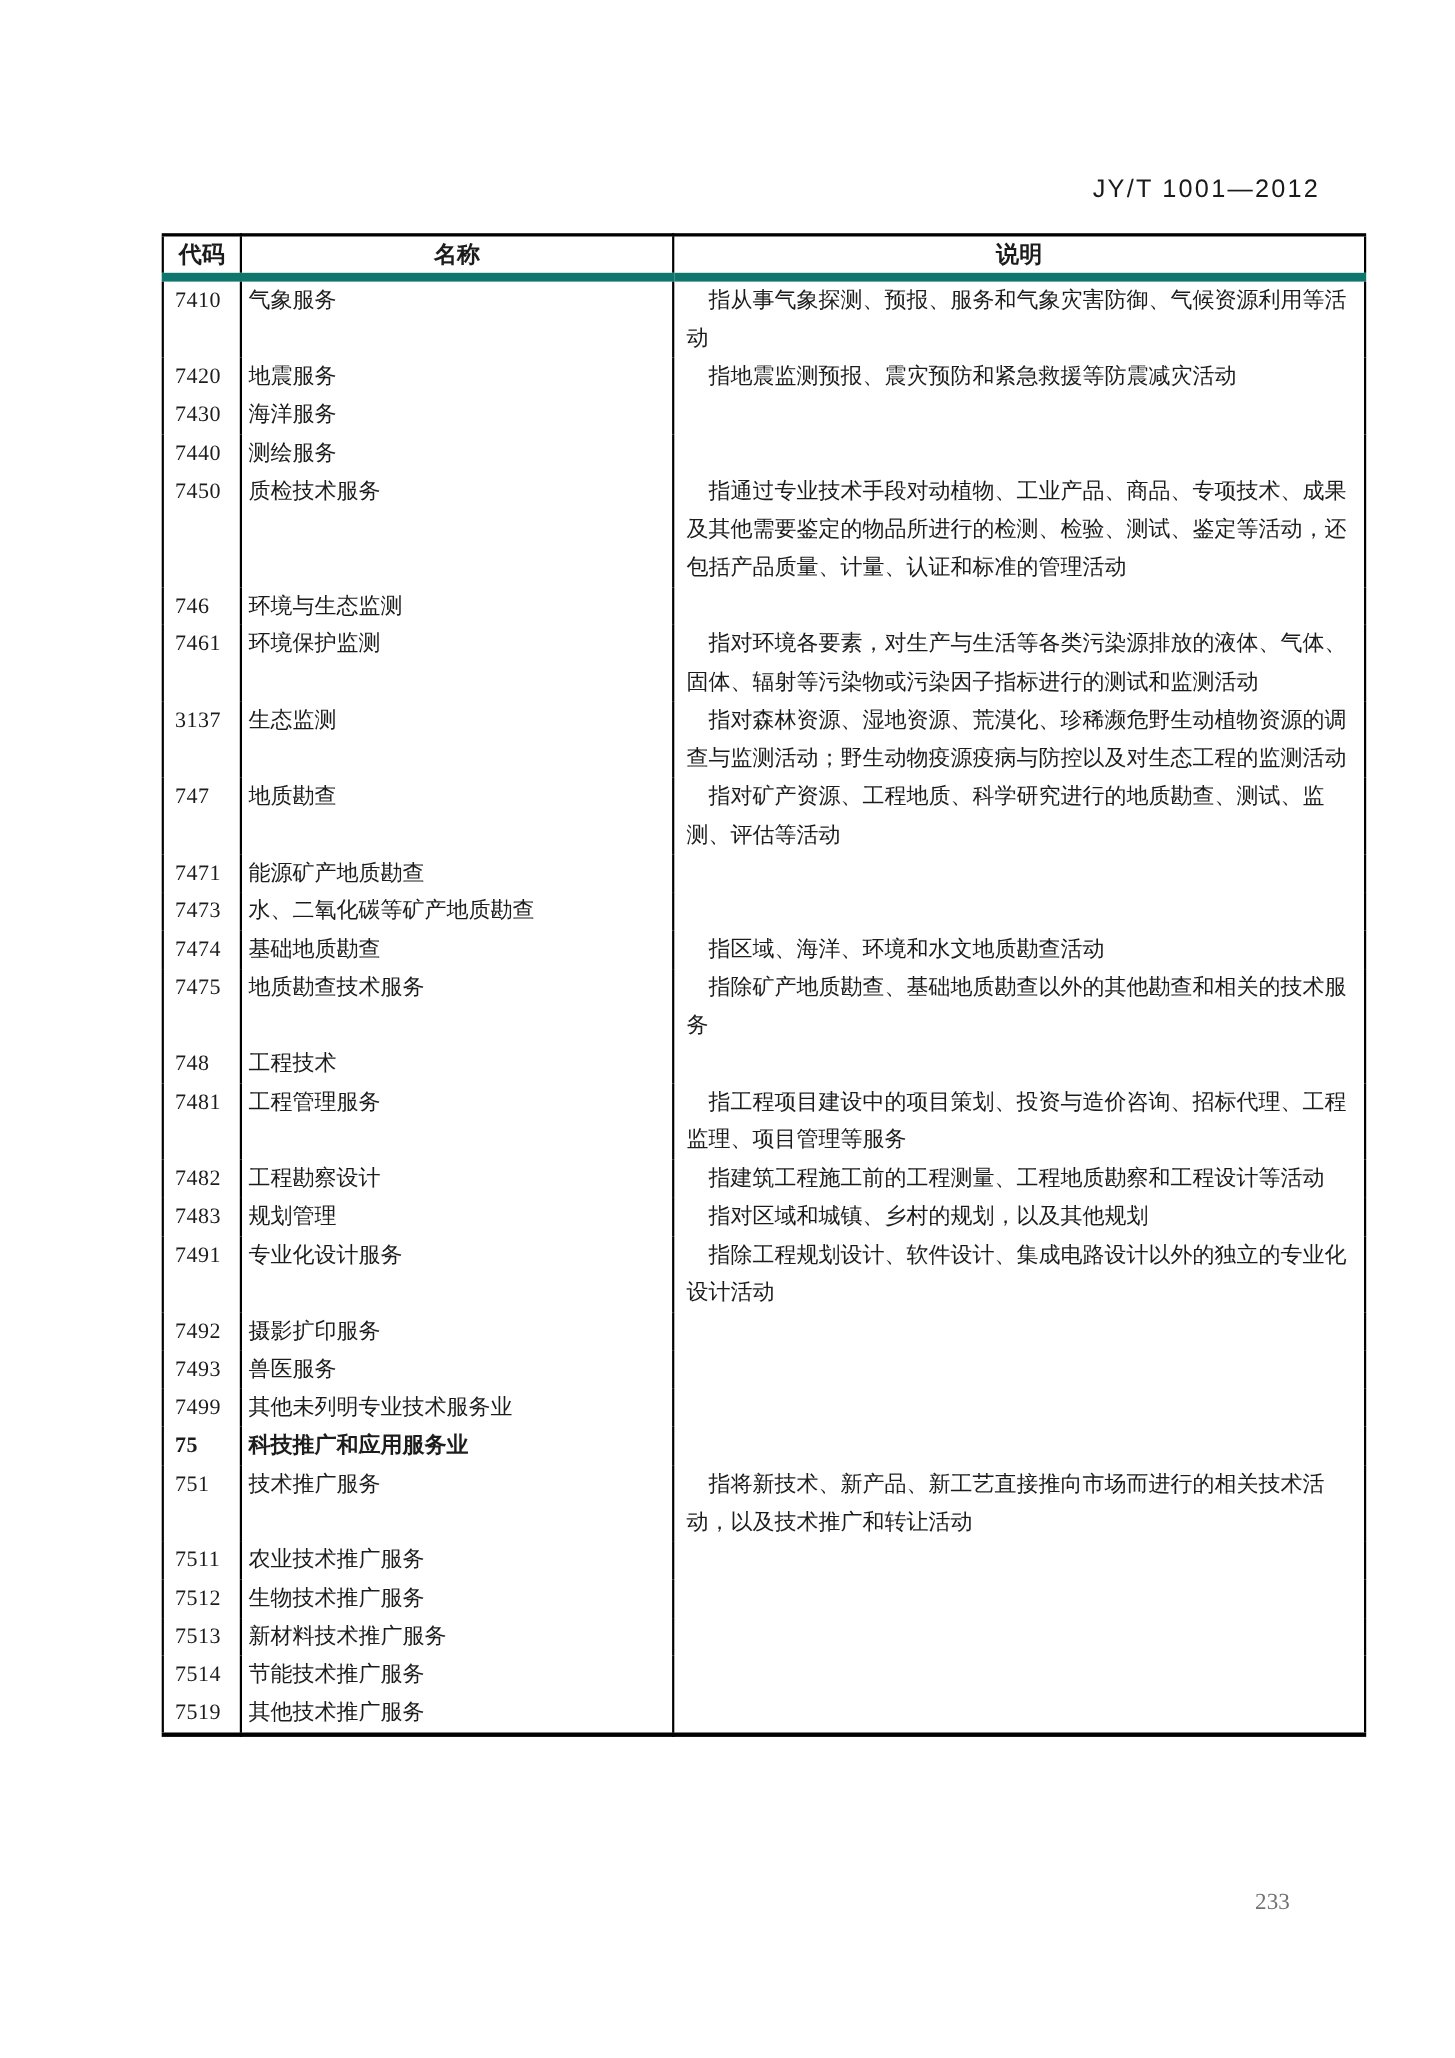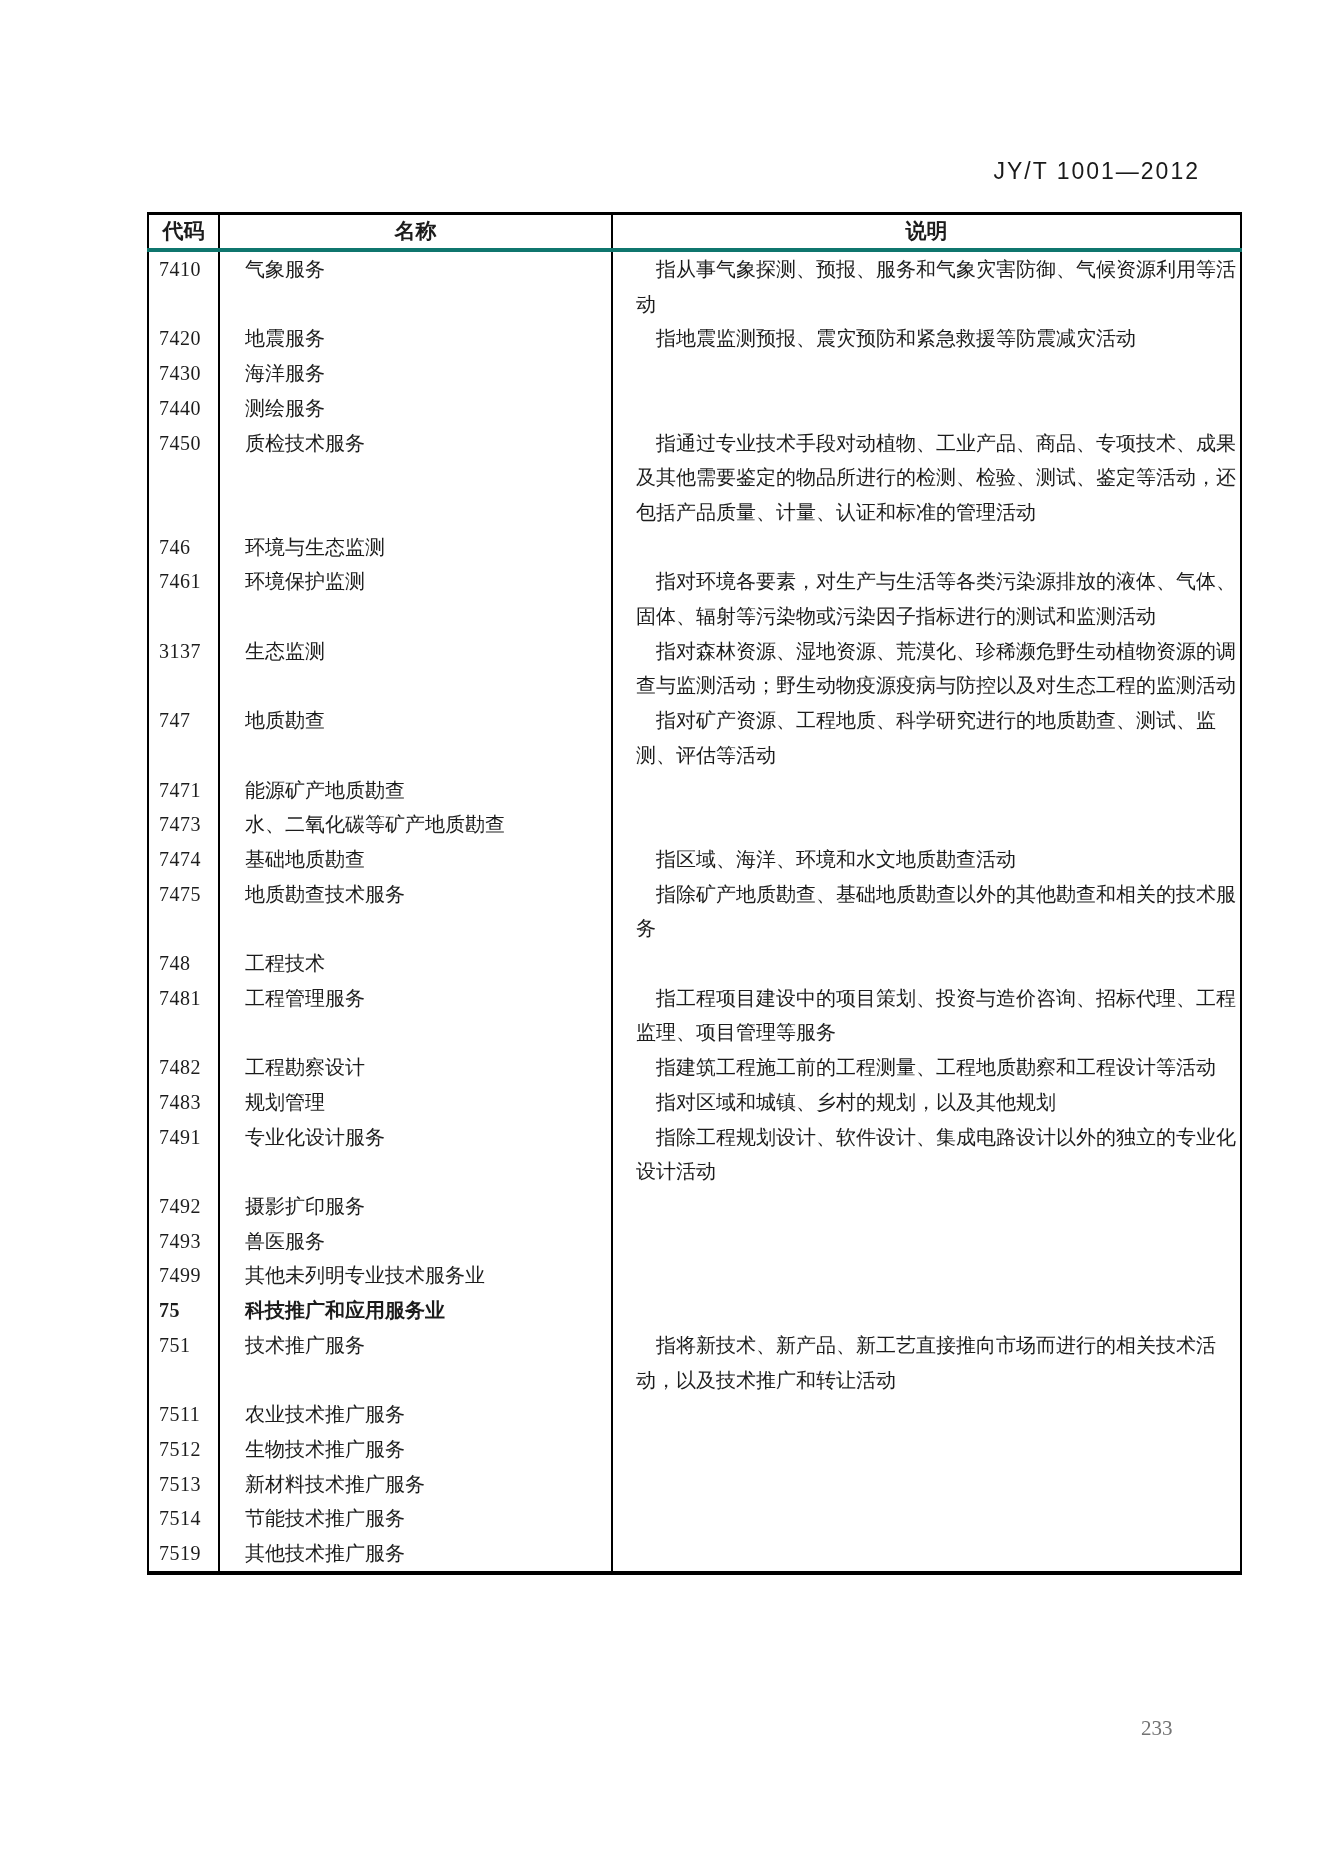--- a/index.html
+++ b/index.html
@@ -41,21 +41,21 @@
     border-bottom: 4px solid #000;
     border-left: 2px solid #000;
     border-right: 2px solid #000;
     font-size: 20px;
     line-height: 34.7px;
   }
   .classification-table col.col-code { width: 71px; }
   .classification-table col.col-name { width: 393px; }
   .classification-table col.col-desc { width: 629px; }
   .classification-table th {
-    border-bottom: 4px solid #0f766e;
+    border-bottom: 8px solid #0f766e;
     font-size: 21px;
     font-weight: bold;
     text-align: center;
     height: 33px;
     padding: 0;
     line-height: 33px;
     margin-top: 39px;
   }
   .classification-table th + th,
   .classification-table td + td {
@@ -63,24 +63,24 @@
   }
   .classification-table td {
     vertical-align: top;
     padding: 0;
   }
   td.cell-code {
     padding-left: 10px;
     letter-spacing: 0.5px;
   }
   td.cell-name {
-    padding-left: 25px;
+    padding-left: 6px;
   }
   td.cell-desc {
-    padding-left: 23px;
+    padding-left: 11px;
     padding-right: 2px;
     text-indent: 20px;
     word-break: normal;
     overflow-wrap: break-word;
   }
   tr.section-row td.cell-code,
   tr.section-row td.cell-name {
     font-weight: bold;
   }
   .page-number {

